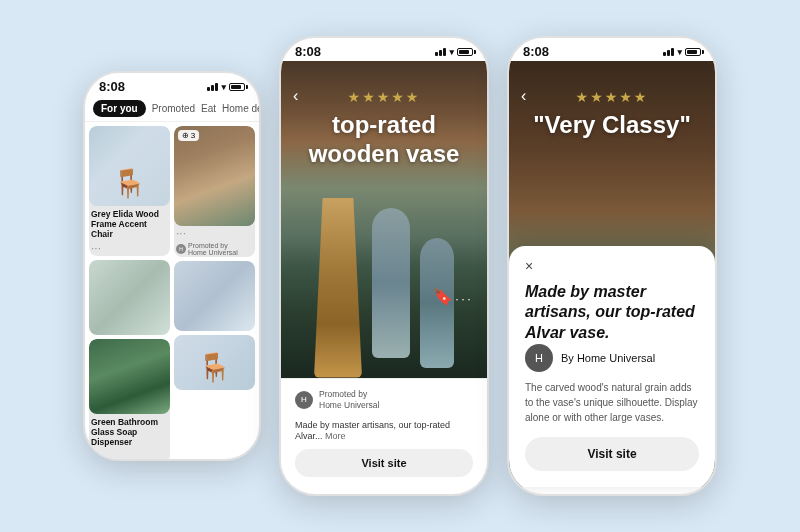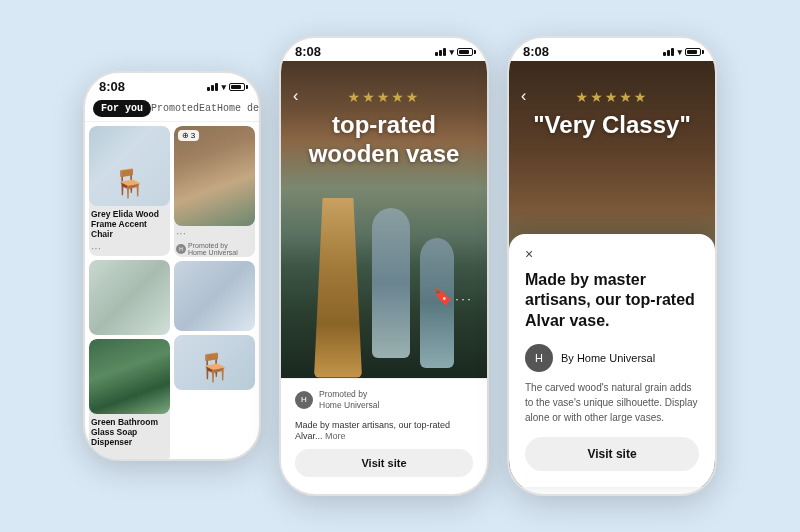--- a/index.html
+++ b/index.html
@@ -73,24 +73,23 @@
       width: 2px; height: 4px;
       background: #111;
       border-radius: 0 1px 1px 0;
     }
     .battery-fill { background: #111; height: 100%; width: 80%; border-radius: 1px; }
 
     
     .phone-1 .nav-tabs {
       display: flex;
       padding: 4px 8px 4px;
-      gap: 0;
+      gap: 6px;
       align-items: center;
       border-bottom: 1px solid #f0f0f0;
-      font-family: Liberation Mono, monospace;
     }
     .tab-pill {
       background: #111;
       color: #fff;
       border-radius: 20px;
       padding: 3px 8px;
       font-size: 10px;
       font-weight: 600;
       white-space: nowrap;
     }
@@ -331,22 +330,23 @@
     .close-x {
       font-size: 14px;
       color: #444;
       margin-bottom: 8px;
       display: block;
     }
     .popup-title {
       font-size: 16px;
       font-weight: 700;
       color: #111;
-      margin-bottom: 12px;
+      margin-bottom: 0;
       line-height: 1.3;
+      font-style: italic;
     }
     .popup-avatar-row {
       display: flex;
       align-items: center;
       gap: 8px;
       margin-bottom: 8px;
     }
     .popup-avatar {
       width: 28px; height: 28px;
       border-radius: 50%;

